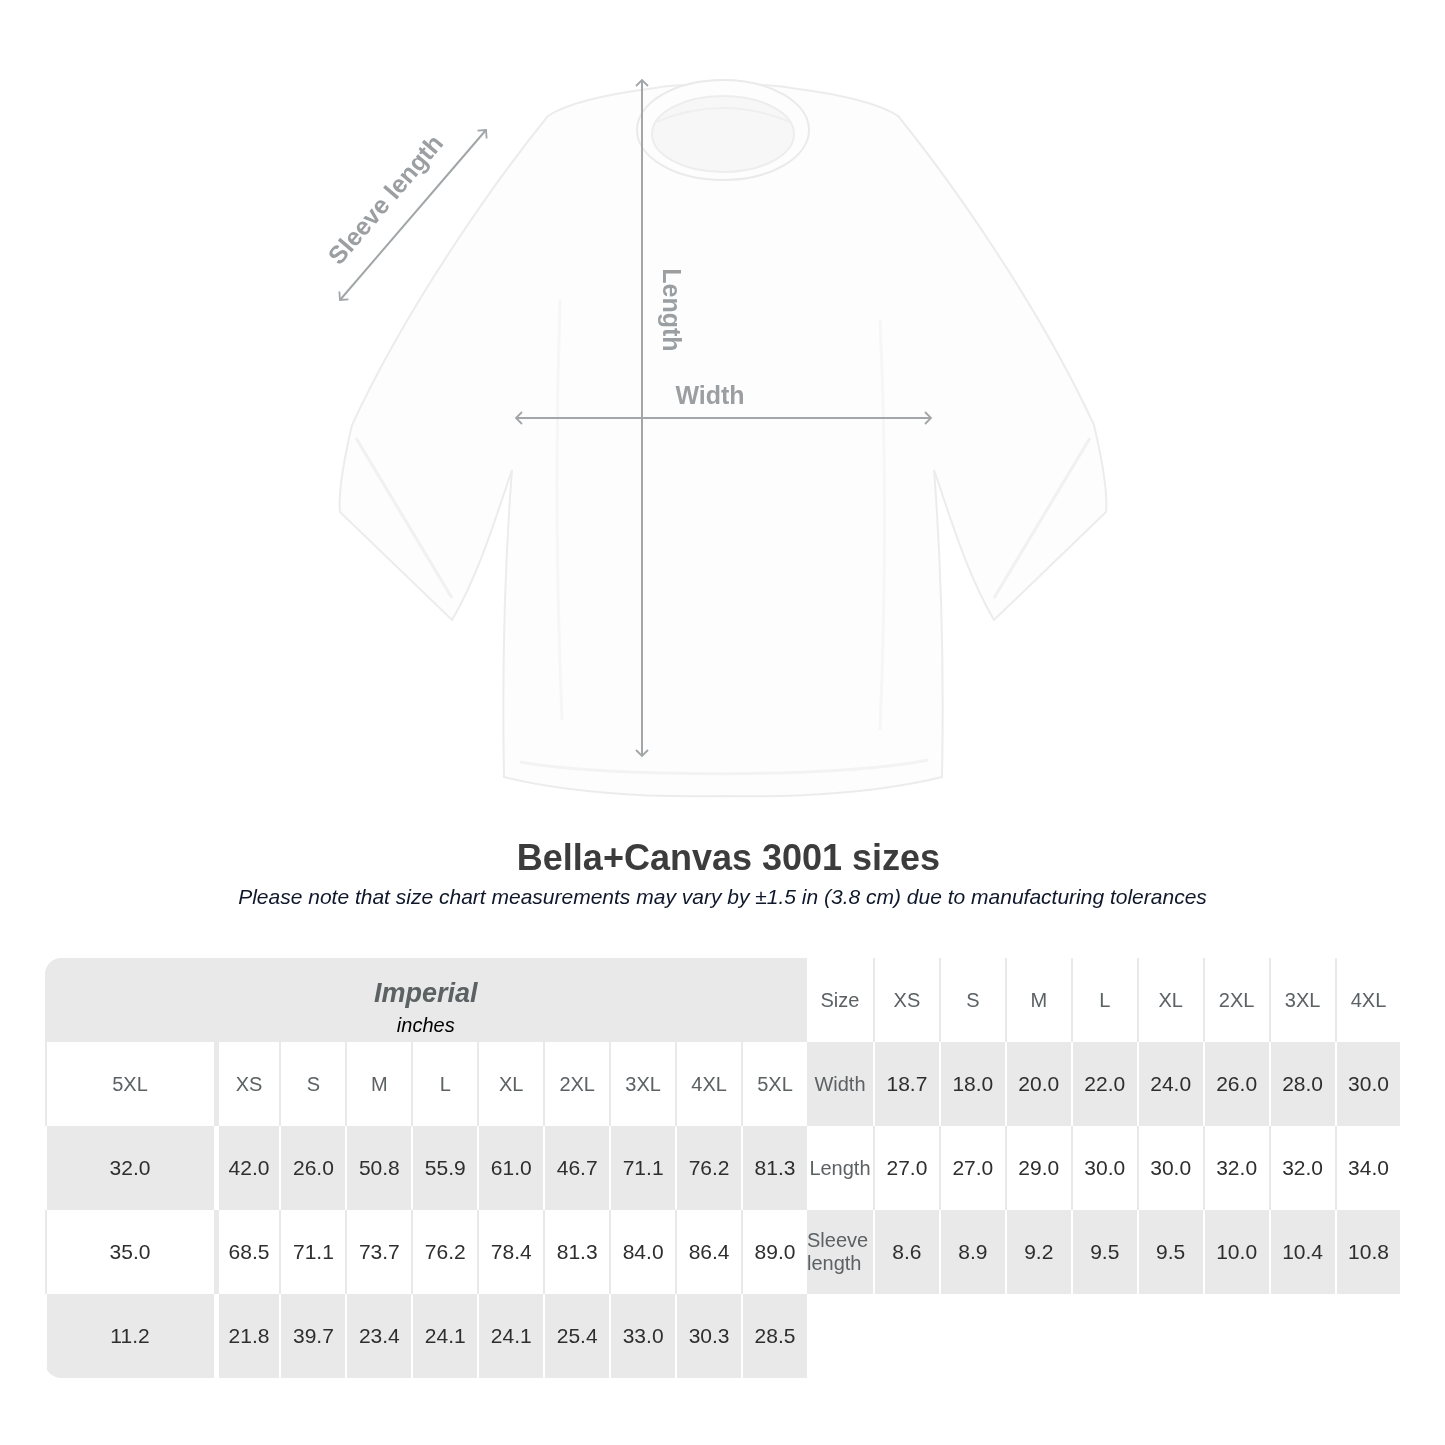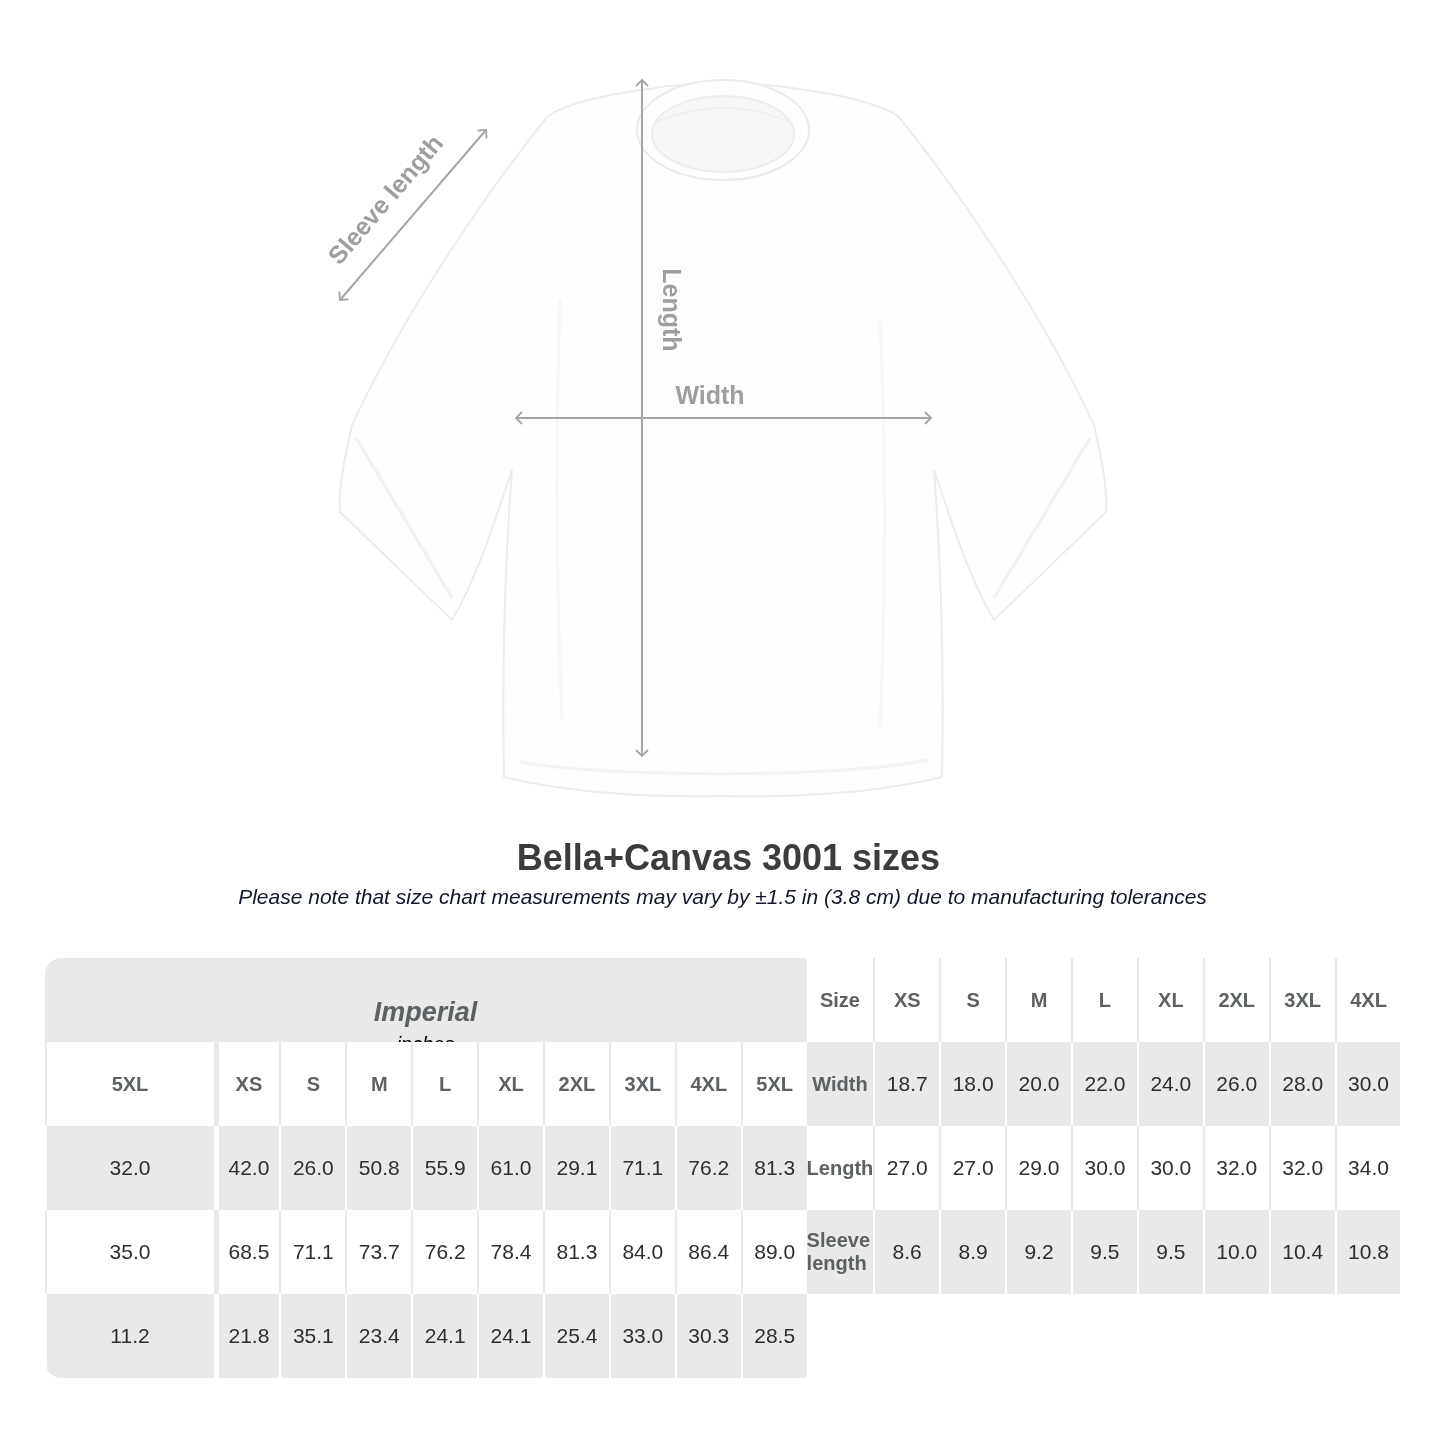--- a/index.html
+++ b/index.html
@@ -37,21 +37,21 @@
     display:grid;
     grid-template-columns:169px repeat(18, 1fr);
     grid-auto-rows:84px;
   }
   .band{
     background:#e9e9e9;
     height:98px;
     display:flex;
     flex-direction:column;
     align-items:center;
-    justify-content:flex-end;
+    justify-content:center;
     gap:5px;
   }
   .band-title{
     font-size:27px;
     font-weight:bold;
     font-style:italic;
     color:#5c6164;
   }
   .band-unit{
     font-size:20px;
@@ -60,21 +60,21 @@
   }
   .cell{
     display:flex;
     align-items:center;
     justify-content:center;
     font-size:21px;
     color:#2e2e2e;
     background:#ffffff;
   }
   .cell.b{
-    font-weight:bold;
+    font-weight:normal;
     color:#5c6164;
     font-size:20px;
   }
   .cell.gray{background:#e9e9e9;}
   .cell.sep{border-left:2px solid #e9e9e9;}
   .cell.gray.sep{border-left-color:#ffffff;}
   .cell.sec{border-left-width:5px;}
 </style>
 </head>
 <body>
@@ -170,21 +170,21 @@
     <div class="cell sep gray">24.0</div>
     <div class="cell sep gray">26.0</div>
     <div class="cell sep gray">28.0</div>
     <div class="cell sep gray">30.0</div>
     <div class="cell sep gray">32.0</div>
     <div class="cell sep sec gray">42.0</div>
     <div class="cell sep gray">26.0</div>
     <div class="cell sep gray">50.8</div>
     <div class="cell sep gray">55.9</div>
     <div class="cell sep gray">61.0</div>
-    <div class="cell sep gray">29.1</div>
+    <div class="cell sep gray">46.7</div>
     <div class="cell sep gray">71.1</div>
     <div class="cell sep gray">76.2</div>
     <div class="cell sep gray">81.3</div>
     <div class="cell b">Length</div>
     <div class="cell sep">27.0</div>
     <div class="cell sep">27.0</div>
     <div class="cell sep">29.0</div>
     <div class="cell sep">30.0</div>
     <div class="cell sep">30.0</div>
     <div class="cell sep">32.0</div>
@@ -204,21 +204,21 @@
     <div class="cell sep gray">8.6</div>
     <div class="cell sep gray">8.9</div>
     <div class="cell sep gray">9.2</div>
     <div class="cell sep gray">9.5</div>
     <div class="cell sep gray">9.5</div>
     <div class="cell sep gray">10.0</div>
     <div class="cell sep gray">10.4</div>
     <div class="cell sep gray">10.8</div>
     <div class="cell sep gray">11.2</div>
     <div class="cell sep sec gray">21.8</div>
-    <div class="cell sep gray">35.1</div>
+    <div class="cell sep gray">39.7</div>
     <div class="cell sep gray">23.4</div>
     <div class="cell sep gray">24.1</div>
     <div class="cell sep gray">24.1</div>
     <div class="cell sep gray">25.4</div>
     <div class="cell sep gray">33.0</div>
     <div class="cell sep gray">30.3</div>
     <div class="cell sep gray">28.5</div>
   </div>
 
 </body></html>

